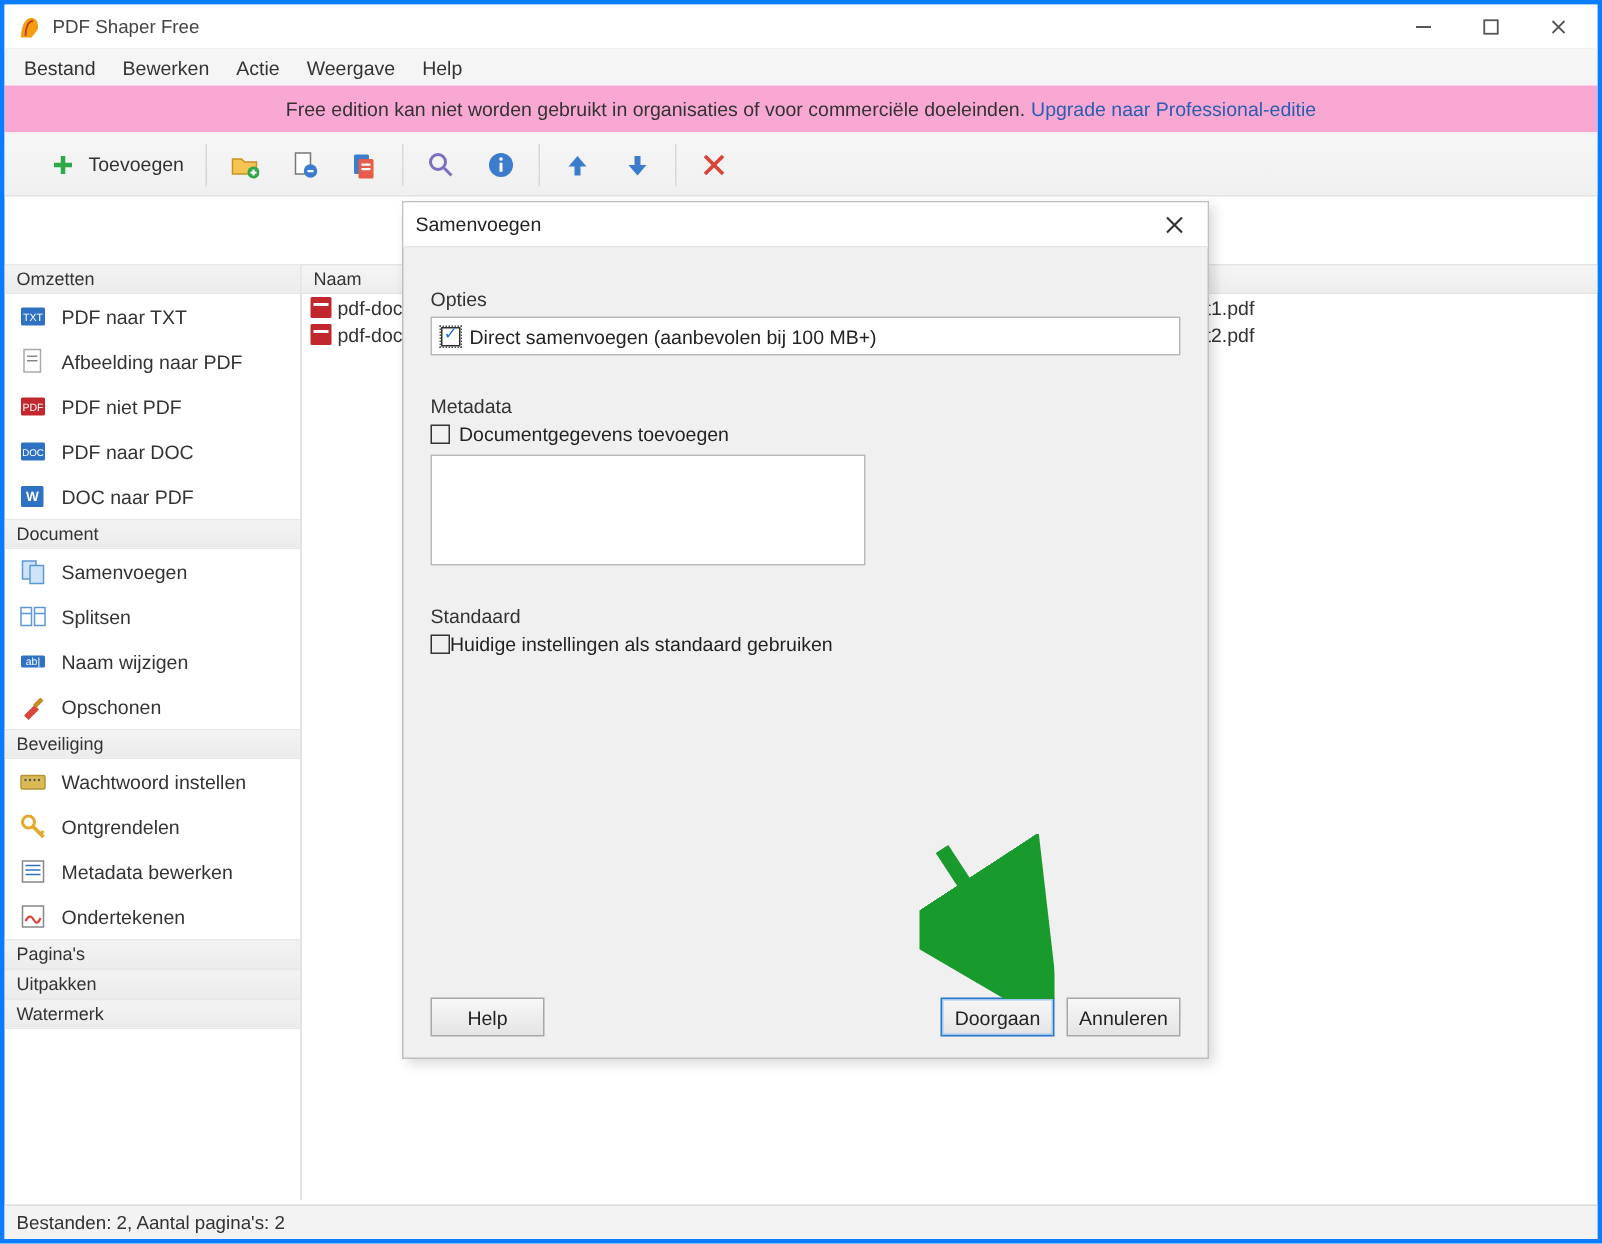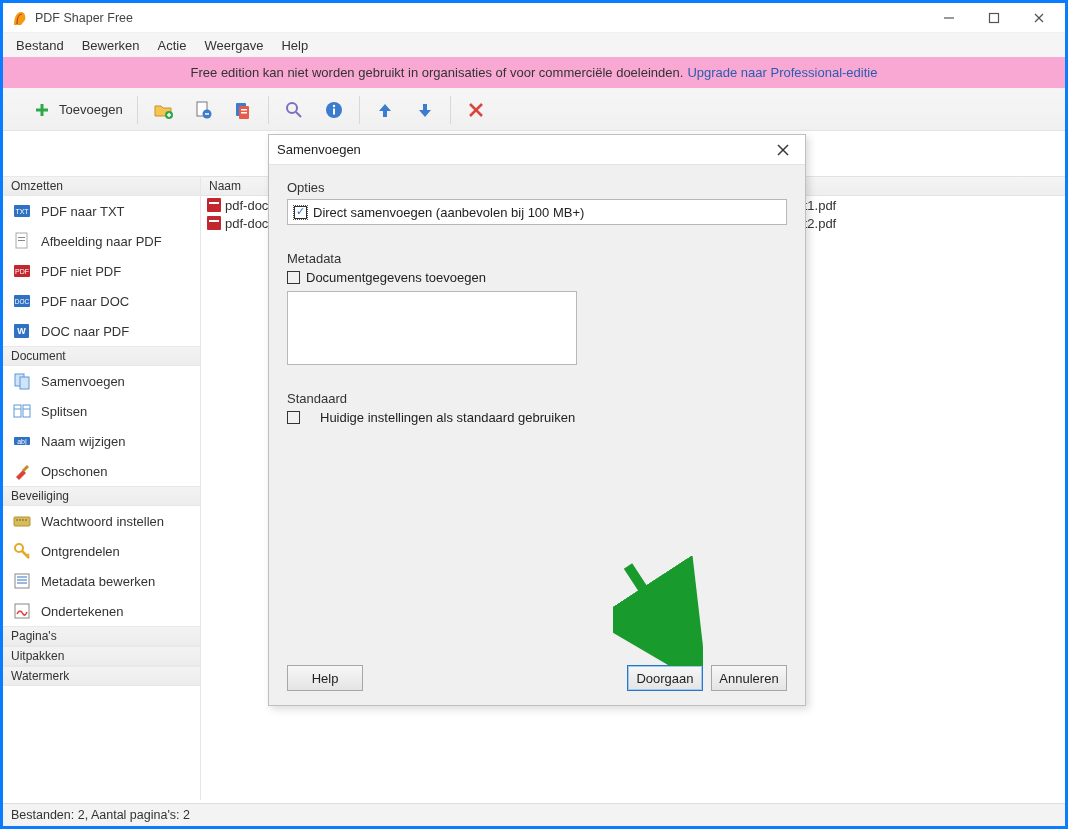--- a/index.html
+++ b/index.html
@@ -183,21 +183,21 @@
   .dlg-title {
     height: 30px;
     background: #fff;
     border-bottom: 1px solid #e3e3e3;
     display: flex;
     align-items: center;
     padding: 0 8px;
     font-size: 13px;
   }
   .dlg-title .x { margin-left:auto; width:28px; height:28px; display:flex; align-items:center; justify-content:center; }
-  .dlg-body { flex:1; padding: 15px 18px 0 18px; position:relative; }
+  .dlg-body { flex:1; padding: 27px 18px 0 18px; position:relative; }
   .section-label { font-size: 13px; color:#333; margin-bottom:4px; }
   .opt-row {
     background:#fff;
     border:1px solid #b8b8b8;
     height: 26px;
     display:flex;
     align-items:center;
     padding:0 6px;
     gap:6px;
     margin-bottom: 26px;
@@ -549,21 +549,21 @@
     </div>
 
     <div class="section-label">Metadata</div>
     <div style="display:flex;align-items:center;gap:6px;margin-top:0;">
       <span class="chk"></span>
       <span>Documentgegevens toevoegen</span>
     </div>
     <div class="meta-input"></div>
 
     <div class="section-label">Standaard</div>
-    <div style="display:flex;align-items:center;gap:20px;margin-top:4px;">
+    <div style="display:flex;align-items:center;gap:0;margin-top:4px;">
       <span class="chk"></span>
       <span>Huidige instellingen als standaard gebruiken</span>
     </div>
   </div>
   <div class="dlg-buttons">
     <div class="dlg-btn">
         <span>Help</span>
       </div>
     <div style="flex:1"></div>
     <div class="dlg-btn primary">

